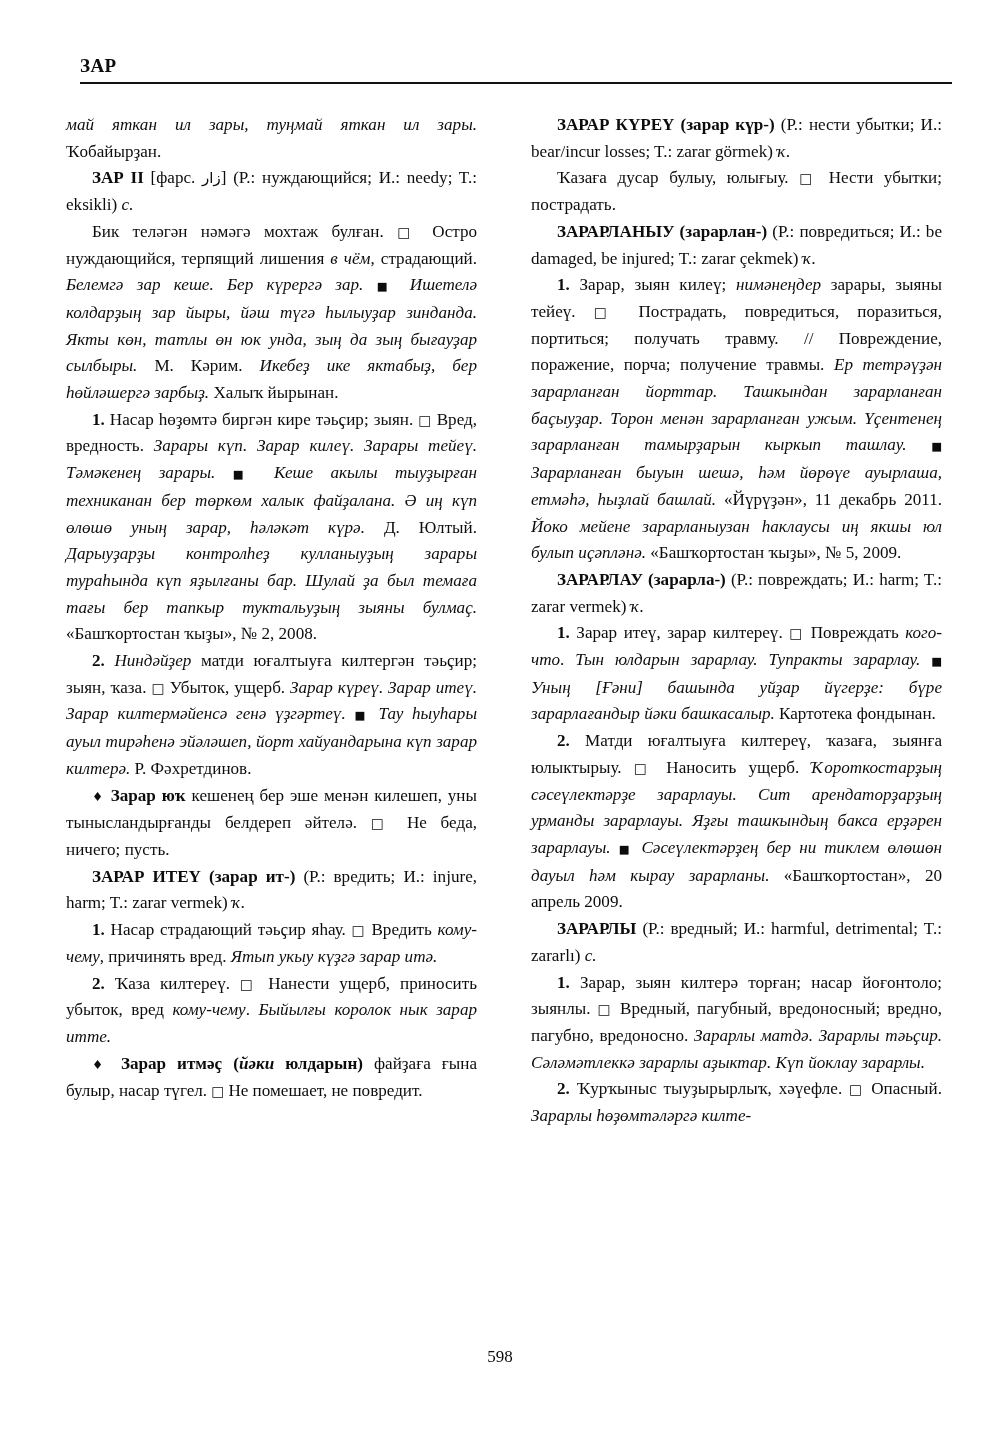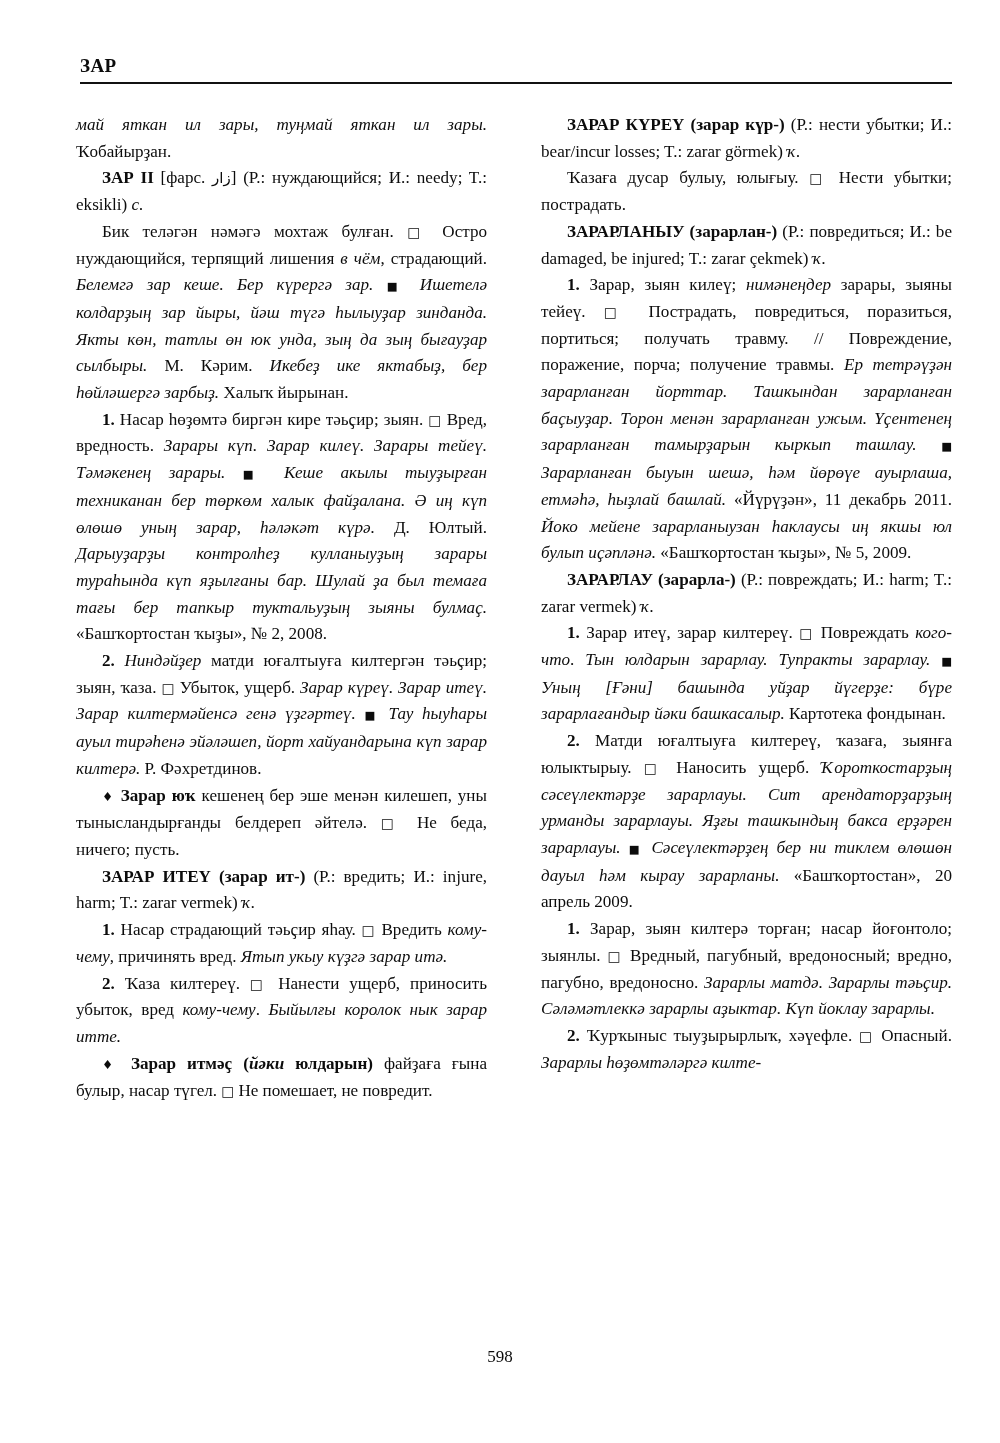--- a/index.html
+++ b/index.html
@@ -36,21 +36,21 @@
     line-height: 22px;
   }
   .runhead-rule {
     margin-top: 5px;
     border-top: 2px solid #111;
     width: 872px;
   }
   
   .columns {
     position: absolute;
-    left: 76px;
+    left: 66px;
     top: 112px;
     width: 876px;
     display: flex;
     gap: 54px;
   }
   .col {
     width: 411px;
   }
   p.blk {
     margin: 0;
@@ -107,20 +107,21 @@
         <p class="blk indent"><span class="dia">♦</span><span> </span><span class="hw">Зарар итмәҫ (</span><span class="hw it">йәки</span><span class="hw"> юлдарын)</span><span> файҙаға ғына булыр, насар түгел. </span><span class="sq">□</span><span> Не помешает, не повредит.</span></p>
       </div>
     <div class="col" id="col-right">
         <p class="blk indent"><span class="hw">ЗАРАР КҮРЕҮ (зарар күр-)</span><span> (Р.: нести убытки; И.: bear/incur losses; T.: zarar görmek) </span><span class="it">ҡ.</span></p>
         <p class="blk indent"><span>Ҡазаға дусар булыу, юлығыу. </span><span class="sq">□</span><span> Нести убытки; пострадать.</span></p>
         <p class="blk indent"><span class="hw">ЗАРАРЛАНЫУ (зарарлан-)</span><span> (Р.: повредиться; И.: be damaged, be injured; T.: zarar çekmek) </span><span class="it">ҡ.</span></p>
         <p class="blk indent"><span class="hw">1.</span><span> Зарар, зыян килеү; </span><span class="it">нимәнеңдер</span><span> зарары, зыяны тейеү. </span><span class="sq">□</span><span> Пострадать, повредиться, поразиться, портиться; получать травму. </span><span>// </span><span>Повреждение, поражение, порча; получение травмы. </span><span class="it">Ер тетрәүҙән зарарланған йорттар. Ташкындан зарарланған баҫыуҙар. Торон менән зарарланған ужым. Үҫентенең зарарланған тамырҙарын кыркып ташлау.</span><span> </span><span class="fsq">■</span><span> </span><span class="it">Зарарланған быуын шешә, һәм йөрөүе ауырлаша, етмәһә, һыҙлай башлай.</span><span> «Йүрүҙән», 11 декабрь 2011. </span><span class="it">Йоко мейене зарарланыузан һаклаусы иң якшы юл булып иҫәпләнә.</span><span> «Башҡортостан ҡыҙы», № 5, 2009.</span></p>
         <p class="blk indent"><span class="hw">ЗАРАРЛАУ (зарарла-)</span><span> (Р.: повреждать; И.: harm; T.: zarar vermek) </span><span class="it">ҡ.</span></p>
         <p class="blk indent"><span class="hw">1.</span><span> Зарар итеү, зарар килтереү. </span><span class="sq">□</span><span> Повреждать </span><span class="it">кого-что</span><span>. </span><span class="it">Тын юлдарын зарарлау. Тупракты зарарлау.</span><span> </span><span class="fsq">■</span><span> </span><span class="it">Уның [Ғәни] башында уйҙар йүгерҙе: бүре зарарлағандыр йәки башкасалыр.</span><span> Картотека фондынан.</span></p>
         <p class="blk indent"><span class="hw">2.</span><span> Матди юғалтыуға килтереү, ҡазаға, зыянға юлыктырыу. </span><span class="sq">□</span><span> Наносить ущерб. </span><span class="it">Ҡороткостарҙың сәсеүлектәрҙе зарарлауы. Сит арендаторҙарҙың урманды зарарлауы. Яҙғы ташкындың бакса ерҙәрен зарарлауы.</span><span> </span><span class="fsq">■</span><span> </span><span class="it">Сәсеүлектәрҙең бер ни тиклем өлөшөн дауыл һәм кырау зарарланы.</span><span> «Башҡортостан», 20 апрель 2009.</span></p>
+        <p class="blk indent"><span class="hw">ЗАРАРЛЫ</span><span>  (Р.: вредный;   И.: harmful, detrimental; T.: zararlı) </span><span class="it">с.</span></p>
         <p class="blk indent"><span class="hw">1.</span><span> Зарар, зыян килтерә торған; насар йоғонтоло; зыянлы. </span><span class="sq">□</span><span> Вредный, пагубный, вредоносный; вредно, пагубно, вредоносно. </span><span class="it">Зарарлы матдә. Зарарлы тәьҫир. Сәләмәтлеккә зарарлы аҙыктар. Күп йоклау зарарлы.</span></p>
         <p class="blk indent"><span class="hw">2.</span><span> Ҡурҡыныс тыуҙырырлыҡ, хәүефле. </span><span class="sq">□</span><span> Опасный. </span><span class="it">Зарарлы һөҙөмтәләргә килте-</span></p>
       </div>
   </div>
 
   <div class="folio">598</div>
 
 </div>
 
 </body></html>

